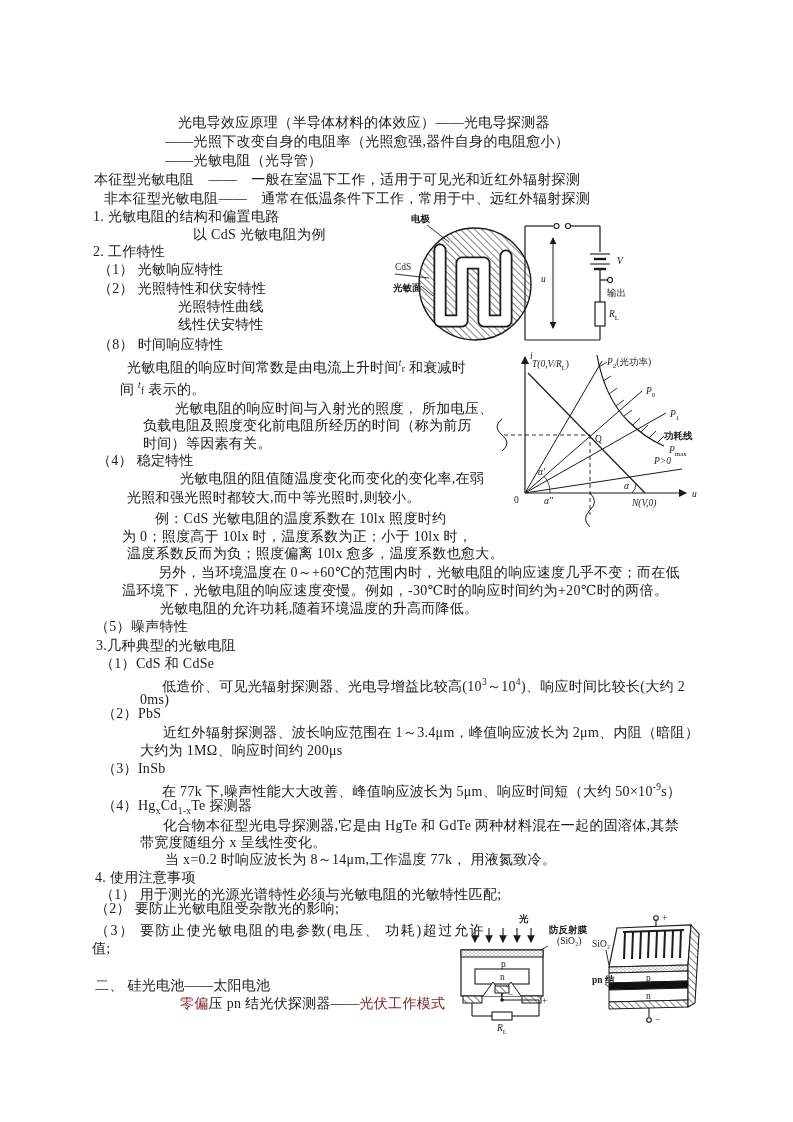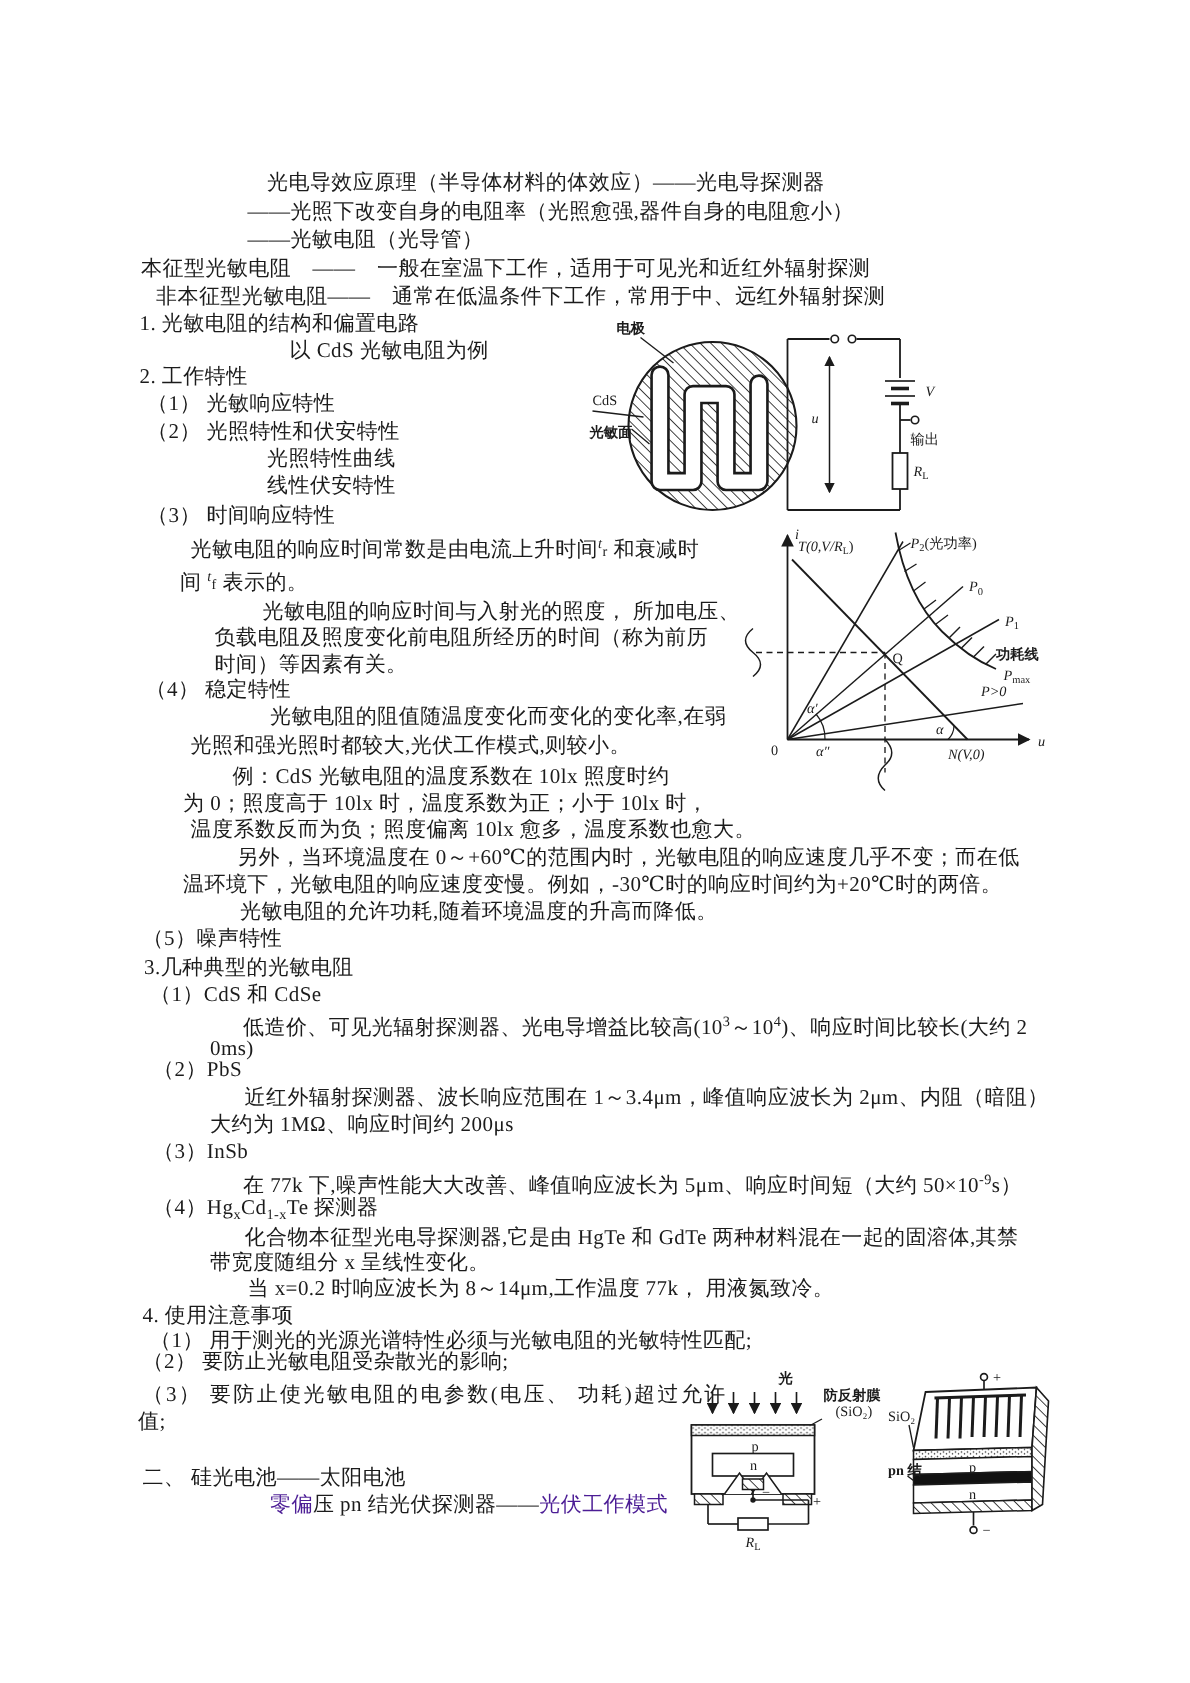--- a/index.html
+++ b/index.html
@@ -3,21 +3,21 @@
 <meta charset="utf-8">
 <style>
   html,body{margin:0;padding:0;background:#ffffff;}
   .page{position:relative;width:793px;height:1122px;background:#ffffff;overflow:hidden;
         color:#1b1b1b;font-family:"Liberation Serif","DejaVu Serif",serif;}
   .ln{position:absolute;font-size:14px;line-height:17px;white-space:pre;letter-spacing:.3px;}
   .sup{font-size:9.5px;vertical-align:super;}
   .sm {font-size:9.5px;}
   .sub{font-size:9.5px;vertical-align:sub;}
   .it {font-style:italic;}
-  .red{color:#4c1d95;}
+  .red{color:#7f1d1d;}
   svg.fig{position:absolute;overflow:visible;}
   svg.fig text{font-size:9.5px;fill:#1b1b1b;font-family:"Liberation Serif","DejaVu Serif",serif;}
   svg.fig .bold{font-weight:bold;}
   svg.fig .itv{font-style:italic;}
   svg.fig line,svg.fig path,svg.fig rect,svg.fig circle,svg.fig polygon,svg.fig polyline{vector-effect:none;}
 </style>
 </head>
 <body>
 
 <div class="page">
@@ -44,29 +44,29 @@
   <div class="ln" style="left:165px;top:152px">——光敏电阻（光导管）</div>
   <div class="ln" style="left:94px;top:171px">本征型光敏电阻　——　一般在室温下工作，适用于可见光和近红外辐射探测</div>
   <div class="ln" style="left:104px;top:190px">非本征型光敏电阻——　通常在低温条件下工作，常用于中、远红外辐射探测</div>
   <div class="ln" style="left:93px;top:208px">1. 光敏电阻的结构和偏置电路</div>
   <div class="ln" style="left:193px;top:226px">以 CdS 光敏电阻为例</div>
   <div class="ln" style="left:93px;top:243px">2. 工作特性</div>
   <div class="ln" style="left:98px;top:261px">（1） 光敏响应特性</div>
   <div class="ln" style="left:98px;top:280px">（2） 光照特性和伏安特性</div>
   <div class="ln" style="left:178px;top:298px">光照特性曲线</div>
   <div class="ln" style="left:178px;top:316px">线性伏安特性</div>
-  <div class="ln" style="left:98px;top:336px">（3） 时间响应特性</div>
+  <div class="ln" style="left:98px;top:336px">（8） 时间响应特性</div>
   <div class="ln" style="left:127px;top:355px"><span>光敏电阻的响应时间常数是由电流上升时间</span><span class="sup it">t</span><span class="sm">r</span><span> 和衰减时</span></div>
   <div class="ln" style="left:120px;top:377px"><span>间 </span><span class="sup it">t</span><span class="sm">f</span><span> 表示的。</span></div>
   <div class="ln" style="left:143px;top:417px">负载电阻及照度变化前电阻所经历的时间（称为前历</div>
   <div class="ln" style="left:175px;top:400px">光敏电阻的响应时间与入射光的照度， 所加电压、</div>
   <div class="ln" style="left:143px;top:435px">时间）等因素有关。</div>
   <div class="ln" style="left:97px;top:452px">（4） 稳定特性</div>
   <div class="ln" style="left:180px;top:470px">光敏电阻的阻值随温度变化而变化的变化率,在弱</div>
-  <div class="ln" style="left:127px;top:489px">光照和强光照时都较大,光伏工作模式,则较小。</div>
+  <div class="ln" style="left:127px;top:489px">光照和强光照时都较大,而中等光照时,则较小。</div>
   <div class="ln" style="left:155px;top:510px">例：CdS 光敏电阻的温度系数在 10lx 照度时约</div>
   <div class="ln" style="left:122px;top:528px">为 0；照度高于 10lx 时，温度系数为正；小于 10lx 时，</div>
   <div class="ln" style="left:127px;top:545px">温度系数反而为负；照度偏离 10lx 愈多，温度系数也愈大。</div>
   <div class="ln" style="left:158px;top:564px">另外，当环境温度在 0～+60℃的范围内时，光敏电阻的响应速度几乎不变；而在低</div>
   <div class="ln" style="left:122px;top:582px">温环境下，光敏电阻的响应速度变慢。例如，-30℃时的响应时间约为+20℃时的两倍。</div>
   <div class="ln" style="left:160px;top:600px">光敏电阻的允许功耗,随着环境温度的升高而降低。</div>
   <div class="ln" style="left:95px;top:618px">（5）噪声特性</div>
   <div class="ln" style="left:96px;top:637px">3.几种典型的光敏电阻</div>
   <div class="ln" style="left:100px;top:655px">（1）CdS 和 CdSe</div>
   <div class="ln" style="left:162px;top:674px"><span>低造价、可见光辐射探测器、光电导增益比较高(10</span><span class="sup">3</span><span>～10</span><span class="sup">4</span><span>)、响应时间比较长(大约 2</span></div>

